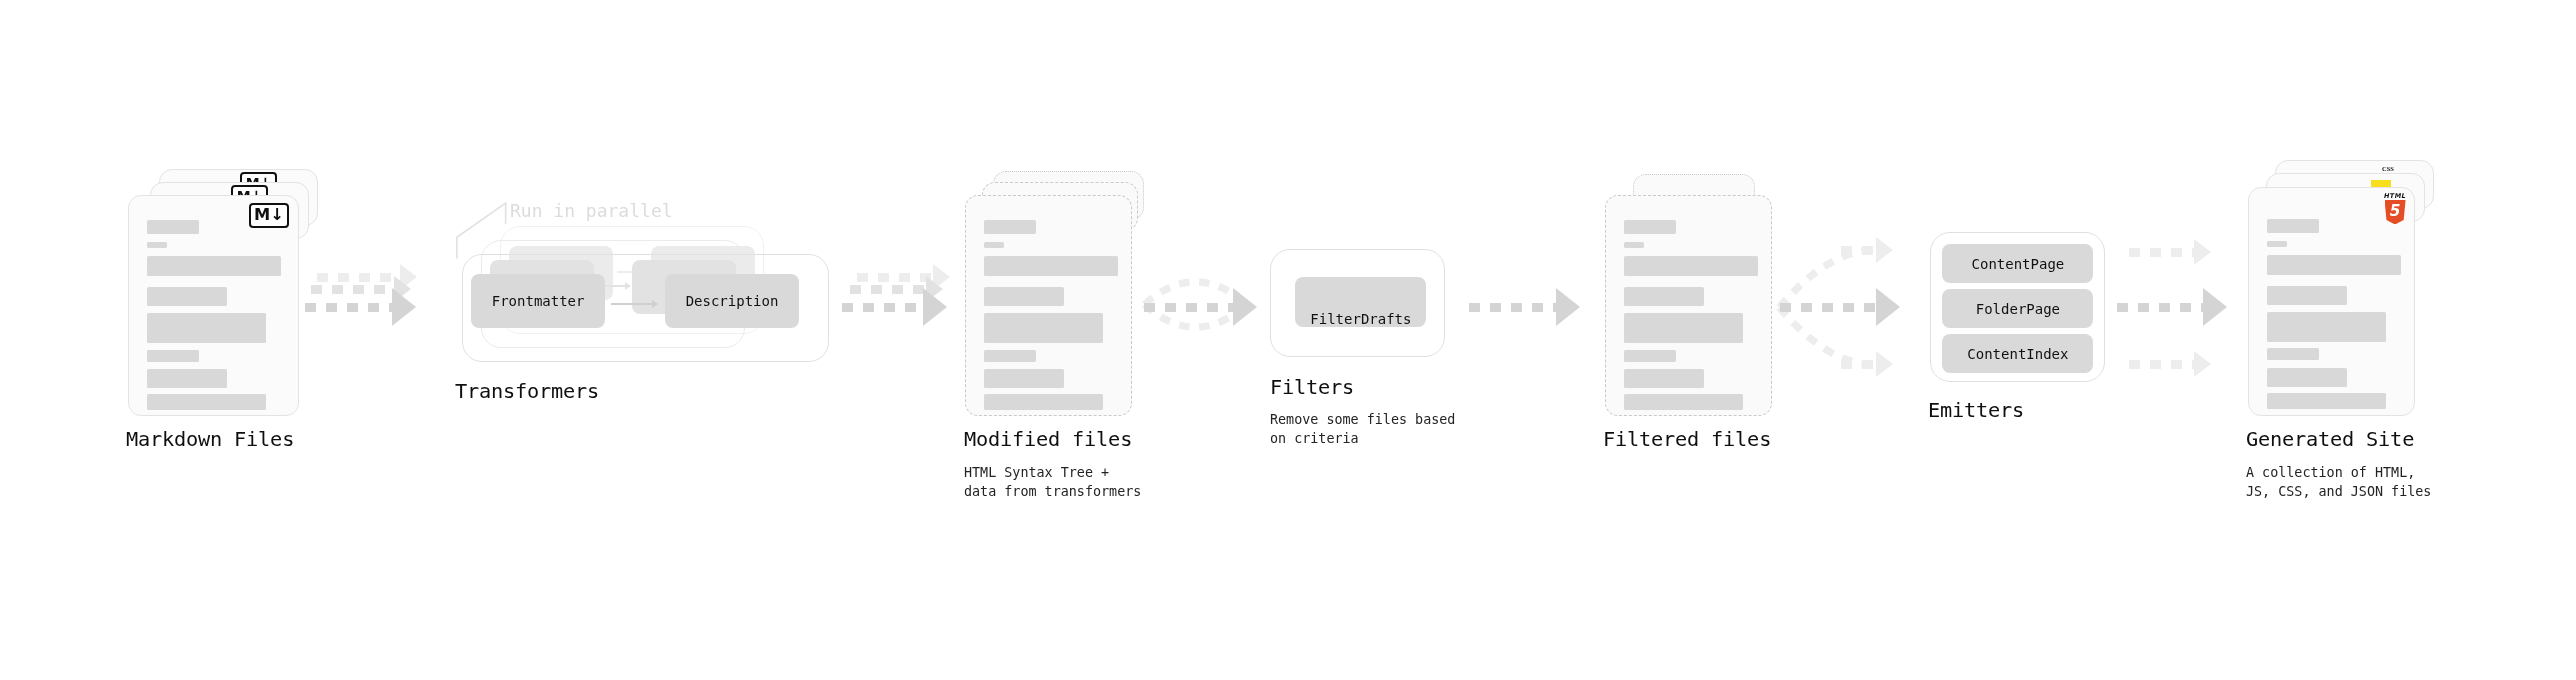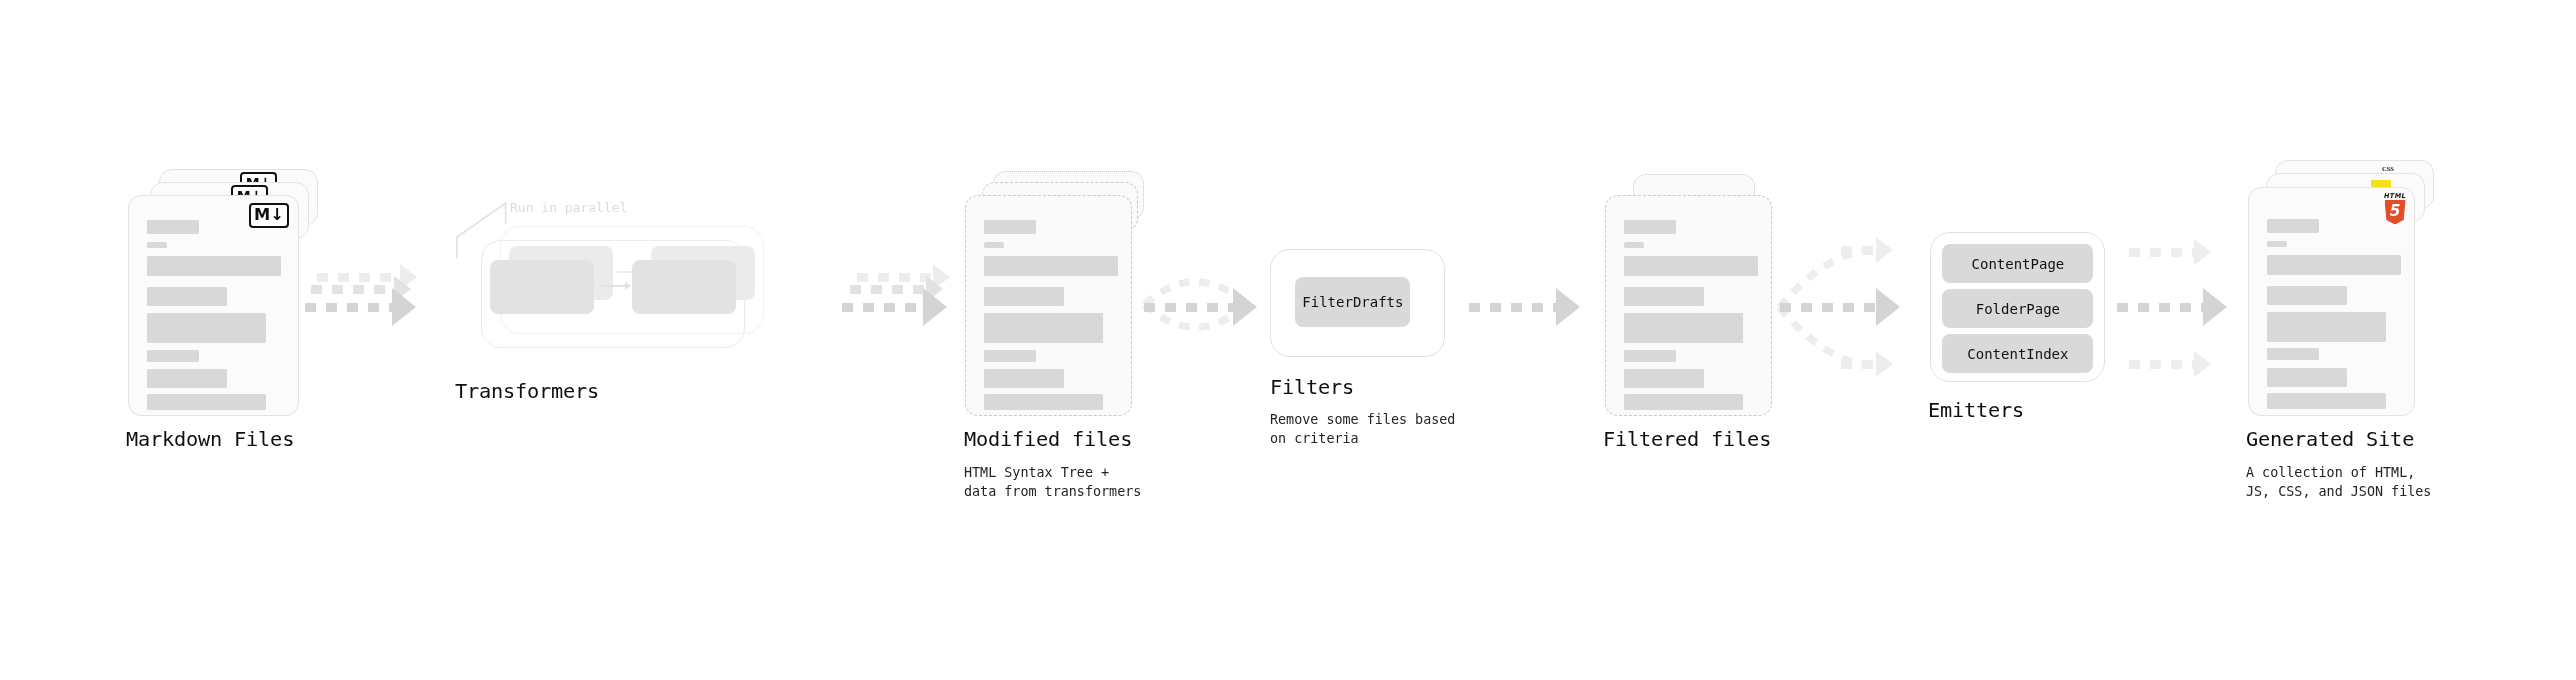--- a/index.html
+++ b/index.html
@@ -106,21 +106,21 @@
   .a-weak   { color: #ededed; }
 
   
   .ghost-arrow { position:absolute; display:flex; align-items:center; }
 
   
   .fan { position: absolute; }
 
   
   .rip-label {
-    position: absolute; font-size: 13px; color: #dcdcdc; white-space: nowrap;
+    position: absolute; font-size: 18px; color: #dcdcdc; white-space: nowrap;
   }
 
   
   .inner-arrow { position:absolute; display:flex; align-items:center; }
   .inner-shaft { height:1.6px; }
   .inner-head {
     width:0;height:0;border-top:4.1px solid transparent;border-bottom:4.1px solid transparent;
     border-left:6.5px solid currentColor;
   }
 </style>
@@ -180,20 +180,32 @@
 
   <div class="panel l2" style="left:481px; top:240px; width:264px; height:108px;">
     <div class="pill l2" style="left:8.1px; top:18.7px; width:104px; height:54px;"></div>
     <div class="pill l2" style="left:150px; top:18.7px; width:104px; height:54px;"></div>
     <div class="inner-arrow" style="left:116px; top:41px; color:#e3e3e3;">
       <div class="inner-shaft" style="width:27px;background:currentColor;"></div>
         <div class="inner-head"></div>
     </div>
   </div>
 
+  <div class="panel" style="left:462px; top:254px; width:367px; height:108px;">
+    <div class="pill" style="left:8.1px; top:18.7px; width:134px; height:54px;">
+      <span>Frontmatter</span>
+    </div>
+    <div class="pill" style="left:202px; top:18.7px; width:134px; height:54px;">
+      <span>Description</span>
+    </div>
+    <div class="inner-arrow" style="left:148px; top:45px; color:#cfcfcf;">
+      <div class="inner-shaft" style="width:41px;background:currentColor;"></div>
+        <div class="inner-head"></div>
+    </div>
+  </div>
 
   <div class="caption-title" style="left:455px; top:379px;">Transformers</div>
 
   <div class="ghost-arrow a-weak" style="left:857px; top:264px;">
     <div class="shaft" style="width:78px;"></div>
       <div class="head sm"></div>
   </div>
   <div class="ghost-arrow a-mid" style="left:850px; top:276px;">
     <div class="shaft" style="width:78px;"></div>
       <div class="head sm"></div>
@@ -225,21 +237,21 @@
   <svg class="fan" style="left:1141px; top:260px;" width="122" height="89" viewBox="0 0 150 110">
     <path d="M4 55 Q 60 4 120 46" fill="none" stroke="#ededed" stroke-width="9" stroke-dasharray="13 12" stroke-linecap="butt"></path>
     <path d="M4 55 Q 60 106 120 64" fill="none" stroke="#ededed" stroke-width="9" stroke-dasharray="13 12" stroke-linecap="butt"></path>
   </svg>
   <div class="arrow a-strong" style="left:1144px; top:288px;">
     <div class="shaft" style="width:91px;"></div>
       <div class="head"></div>
   </div>
 
   <div class="panel" style="left:1270px; top:249px; width:175px; height:108px;">
-    <div class="pill" style="left:24.4px; top:27px; width:115px; height:50px;">
+    <div class="pill" style="left:24.4px; top:27px; width:131px; height:50px;align-items:flex-end;">
       <span>FilterDrafts</span>
     </div>
   </div>
 
   <div class="caption-title" style="left:1270px; top:375px;">Filters</div>
   <div class="caption-sub" style="left:1270px; top:410px;">Remove some files based
 on criteria</div>
 
   <div class="arrow a-strong" style="left:1469px; top:288px;">
     <div class="shaft" style="width:89px;"></div>

